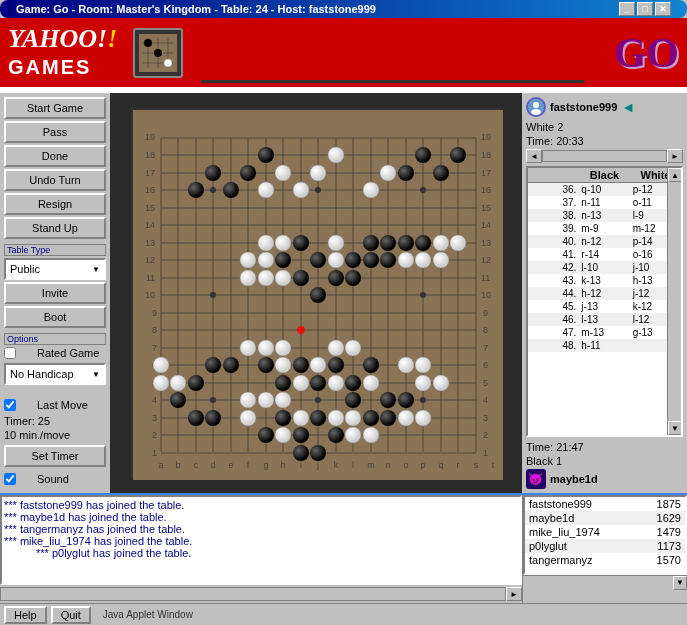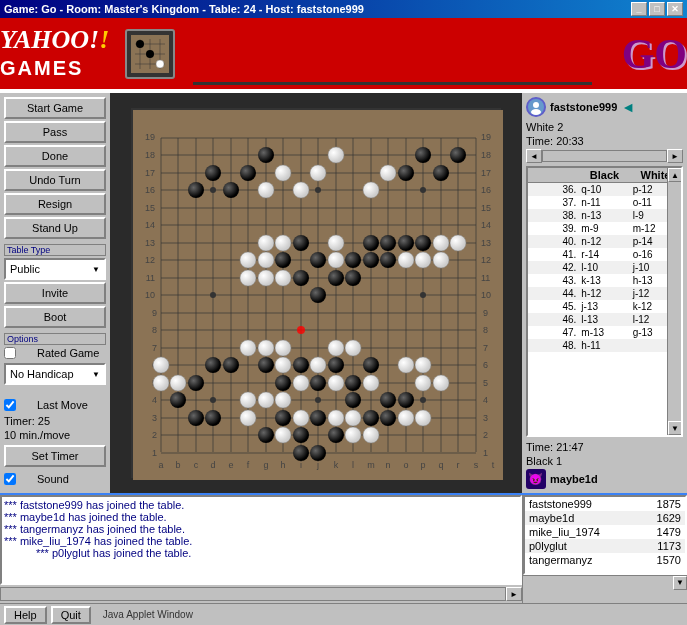--- a/index.html
+++ b/index.html
@@ -3,25 +3,26 @@
   <meta charset="utf-8">
   <style>
     * { box-sizing: border-box; margin: 0; padding: 0; }
     body { width: 687px; height: 625px; background: #c0c0c0; font-family: Arial, sans-serif; font-size: 11px; overflow: hidden; }
 
     
     #titlebar {
       background: linear-gradient(to right, #000080, #1084d0);
       color: white;
       font-size: 11px;
-      padding: 2px 4px;
+      padding: 2px 16px;
       display: flex;
       align-items: center;
       justify-content: space-between;
       height: 18px;
+      border-radius: 8px;
     }
     #titlebar-title { font-weight: bold; font-size: 11px; }
     #titlebar-buttons { display: flex; gap: 2px; }
     .title-btn {
       width: 16px; height: 14px;
       background: #c0c0c0;
       border: 1px solid;
       border-color: #ffffff #808080 #808080 #ffffff;
       font-size: 9px;
       display: flex; align-items: center; justify-content: center;
@@ -35,22 +36,22 @@
       flex-direction: column;
       height: calc(625px - 18px);
     }
 
     
     #header {
       background: #cc0000;
       height: 75px;
       display: flex;
       align-items: center;
-      padding: 4px 0;
-      border-bottom: 4px solid #ffffff;
+      padding: 4px 8px;
+      border-bottom: 6px solid #ffffff;
     }
     #yahoo-logo {
       background: #cc0000;
       color: white;
       font-size: 22px;
       font-weight: bold;
       font-style: italic;
       font-family: Georgia, serif;
       line-height: 1;
     }

